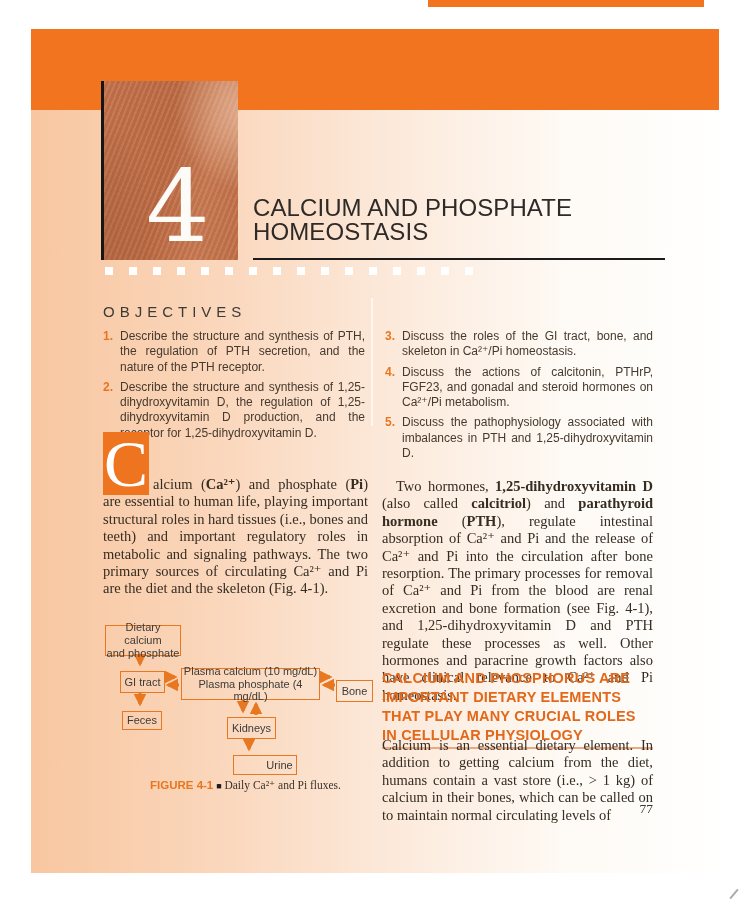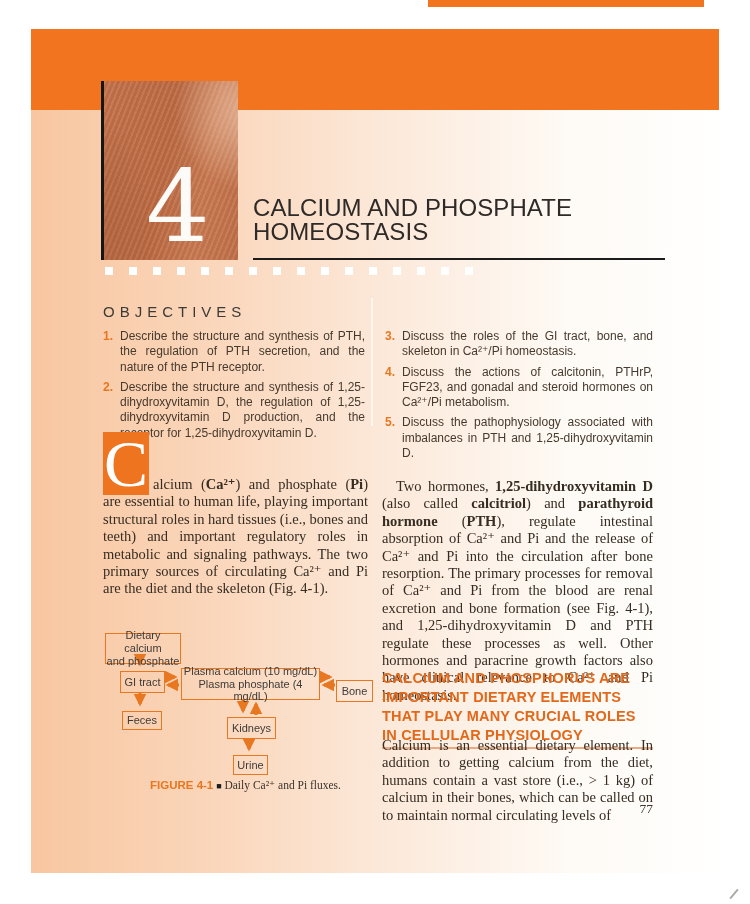--- a/index.html
+++ b/index.html
@@ -94,27 +94,27 @@
   
   .figure{left:103px;top:618px;width:285px;height:185px;}
   .figure svg{position:absolute;left:0;top:0;}
   .fbox{
     position:absolute;border:1.6px solid #E87722;background:transparent;
     color:#3D3B38;font-family:"Liberation Sans","DejaVu Sans",sans-serif;
     font-size:11px;line-height:12.8px;
     display:flex;align-items:center;justify-content:center;text-align:center;
     white-space:pre-line;
   }
-  .fb-dietary{left:2px;top:15px;width:74px;height:29px;}
+  .fb-dietary{left:2px;top:7px;width:74px;height:29px;}
   .fb-gi{left:17px;top:53px;width:43px;height:20px;text-align:right;}
   .fb-plasma{left:78px;top:50px;width:137px;height:30px;}
   .fb-bone{left:233px;top:62px;width:35px;height:20px;}
   .fb-feces{left:19px;top:93px;width:38px;height:17px;}
   .fb-kidneys{left:124px;top:99px;width:47px;height:20px;}
-  .fb-urine{left:130px;top:137px;width:33px;height:18px;}
+  .fb-urine{left:130px;top:137px;width:33px;height:18px;padding-left:29px;}
   .fig-caption{
     position:absolute;left:0;top:160px;width:100%;text-align:center;
     font-size:11.5px;color:#3A332C;
   }
   .cap-label{color:#E8761F;font-weight:bold;font-family:"Liberation Sans","DejaVu Sans",sans-serif;}
   .cap-square{color:#1c1c1c;font-size:9px;}
 
   .corner-mark{
     left:733px;top:888px;width:2px;height:12px;background:#ABABA6;
     transform:rotate(40deg);

